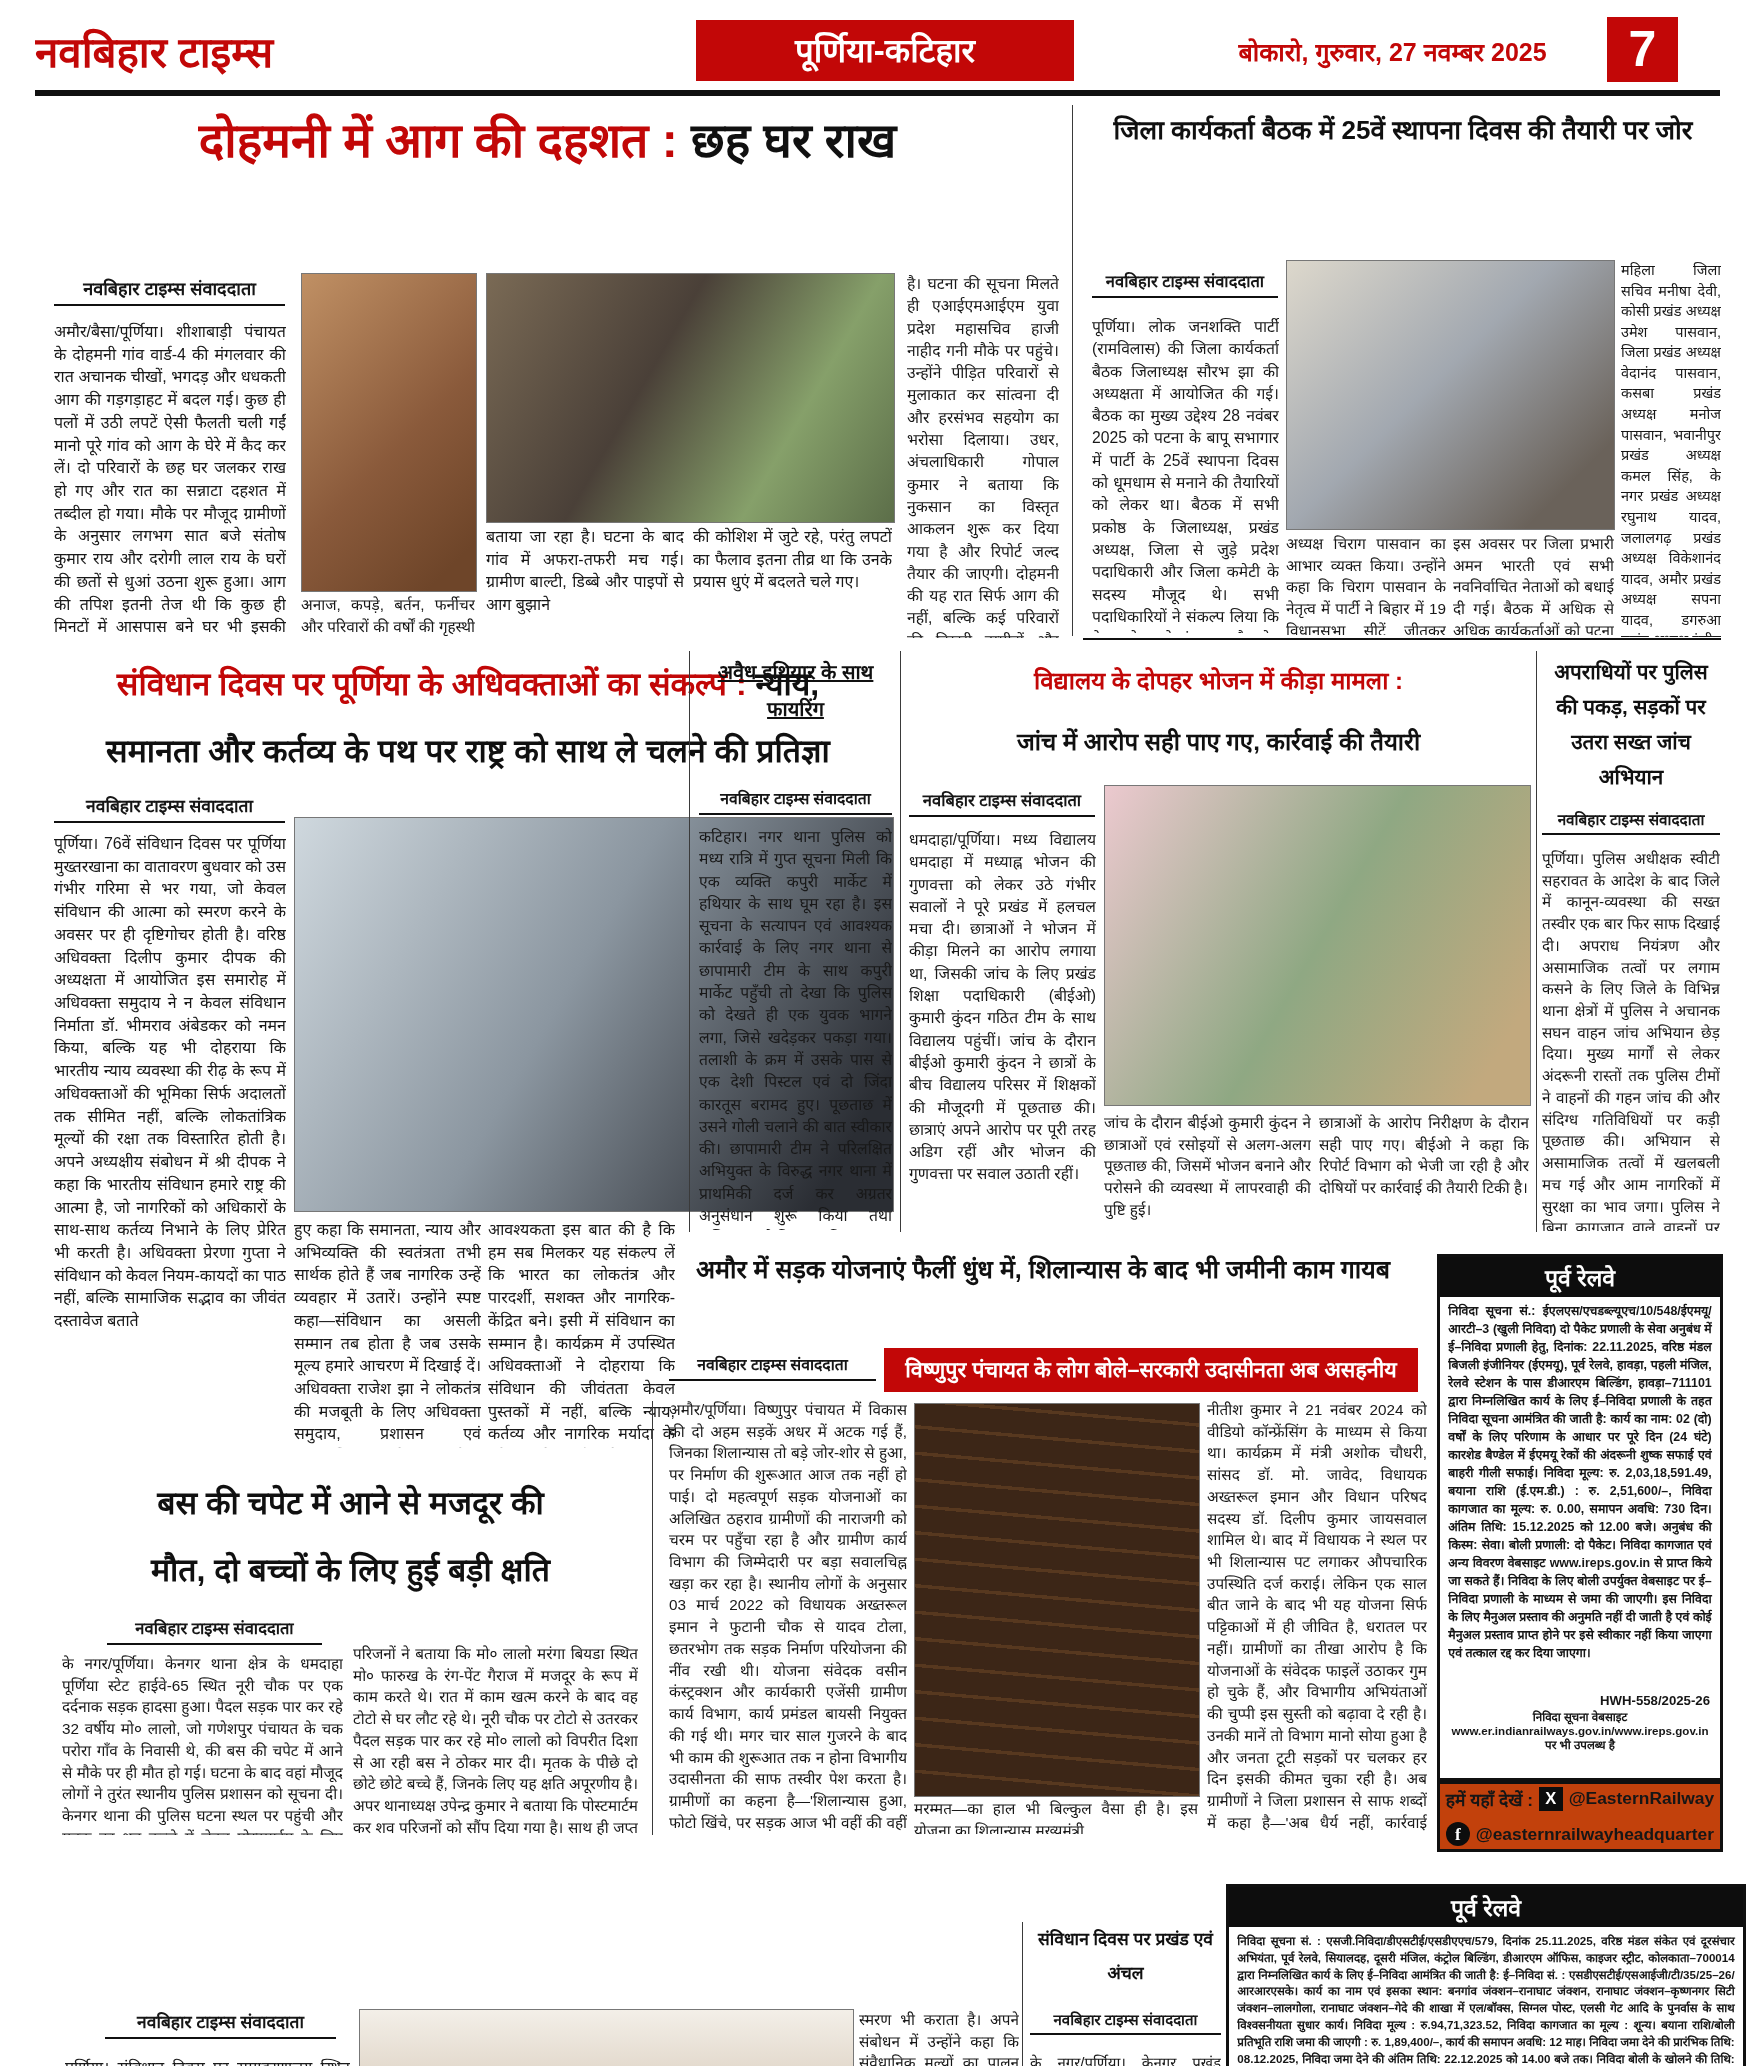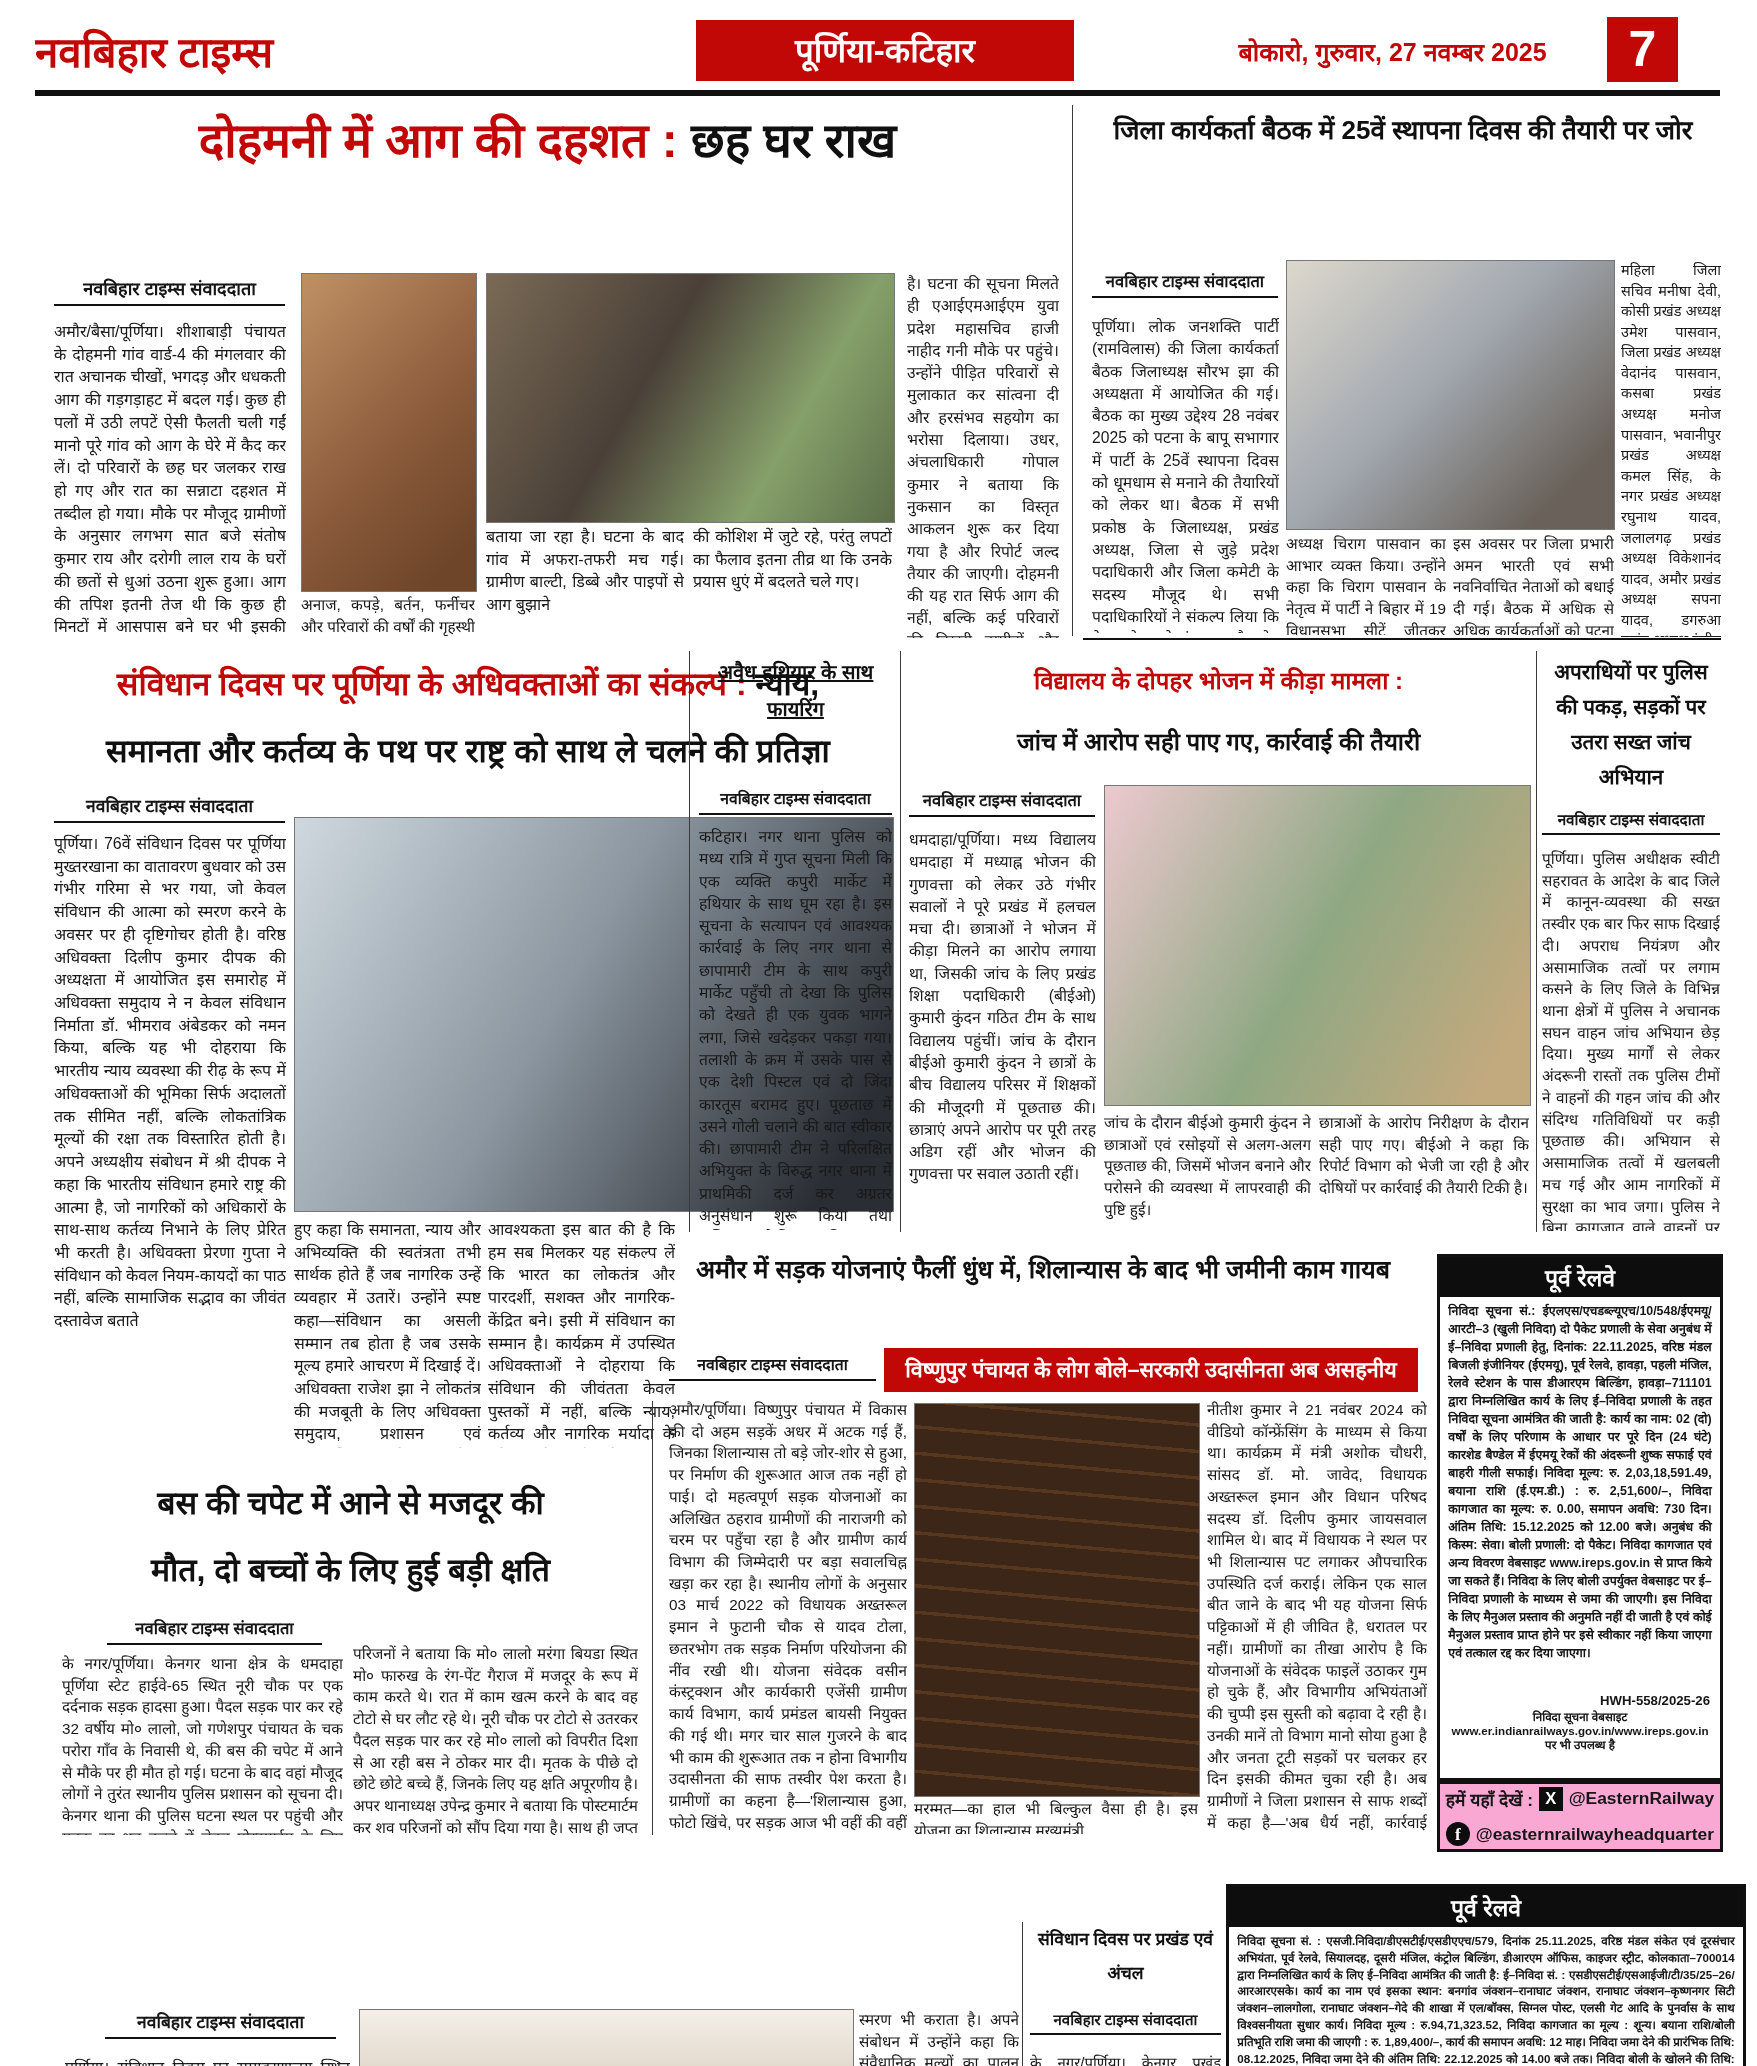--- a/index.html
+++ b/index.html
@@ -16,21 +16,21 @@
            border-bottom:2.5px solid #101010; padding-bottom:4.1px; overflow:hidden; white-space:nowrap; }
   .photo{ position:absolute; border:0.8px solid #777; }
   .rule{ position:absolute; background:#101010; }
   .vrule{ position:absolute; width:1.2px; background:#3a3a3a; }
   .redbox{ position:absolute; background:var(--red); color:#fff; font-weight:bold; text-align:center; overflow:hidden; }
   .tender{ position:absolute; border:3.7px solid #101010; background:#fff; overflow:hidden; }
   .tender-title{ background:#0d0d0d; color:#fff; font-weight:bold; font-size:23px; text-align:center; padding:4.1px 0; }
   .tender-body{ font-size:12.4px; line-height:1.45; font-weight:bold; text-align:justify; padding:5.8px 8.3px 0 8.3px; overflow:hidden; }
   .tender-ref{ font-size:13.2px; font-weight:bold; text-align:right; padding:1.7px 10px 0 0; }
   .tender-web{ font-size:11.6px; font-weight:bold; text-align:center; padding:1.7px 6.6px 4.1px 6.6px; }
-  .social{ position:absolute; border:3.7px solid #101010; background:#f9a8d4; display:flex; flex-wrap:wrap; align-items:center;
+  .social{ position:absolute; border:3.7px solid #101010; background:#c2410c; display:flex; flex-wrap:wrap; align-items:center;
            justify-content:center; gap:5.8px; font-weight:bold; font-size:19px; overflow:hidden; }
   .xicon{ display:inline-flex; width:24px; height:24px; background:#0d0d0d; color:#fff; align-items:center; justify-content:center;
           font-size:16.5px; font-weight:bold; }
   .fbicon{ display:inline-flex; width:24px; height:24px; background:#0d0d0d; color:#fff; border-radius:50%; align-items:center;
            justify-content:center; font-size:17.4px; font-weight:bold; font-family:"Liberation Serif","DejaVu Serif",serif; }
 </style>
 </head>
 <body>
 
 <div class="abs red" style="left:35px; top:21.5px; width:620px; height:66px; font-size:42px; font-weight:bold; overflow:hidden;">नवबिहार टाइम्स</div>

